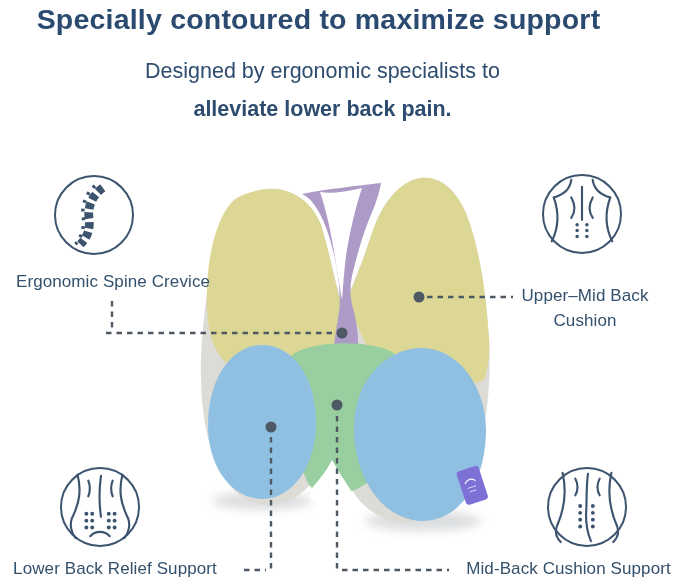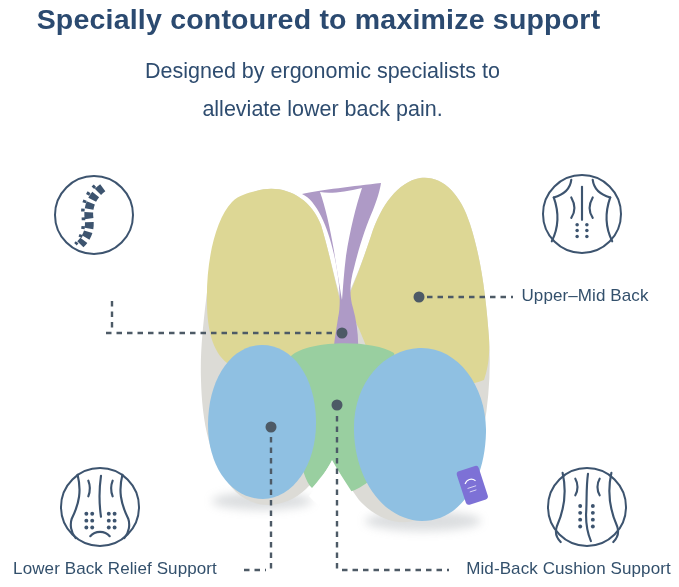--- a/index.html
+++ b/index.html
@@ -10,21 +10,21 @@
   .abs{position:absolute;}
   .title{
     top:3px;left:0;width:637px;text-align:center;
     font-size:28.5px;font-weight:700;letter-spacing:.2px;color:#2b4a70;
   }
   .subtitle{
     left:0;width:645px;text-align:center;
     font-size:21.5px;font-weight:400;color:#2e4c6f;
   }
   .sub1{top:59px;}
-  .sub2{top:97px;}
+  .sub2{top:97px;font-weight:bold;}
   .icon-circle{
     box-sizing:border-box;width:80px;height:80px;border-radius:50%;
     border:2px solid #3d546f;background:#fff;
   }
   .icon-circle svg{width:100%;height:100%;display:block;}
   .callout-label{
     text-align:center;font-size:17px;font-weight:400;color:#33506c;letter-spacing:.1px;
   }
   .two-line{line-height:25px;}
   svg .stroke{stroke:#3d546f;stroke-width:2.2;fill:none;stroke-linecap:round;}
@@ -99,40 +99,42 @@
     <path class="dash" d="M 337,416 L 337,571 M 342,570 L 449,570"></path>
     <circle class="anchor-dot" cx="337" cy="405" r="5.5"></circle>
   </svg>
 
   <div class="abs icon-circle" style="left:54px;top:175px;">
     <svg viewBox="0 0 78 78">
       <path d="M 48,11 C 37,19 32,31 34,43 C 35,53 33,61 25,69" stroke="#3d546f" stroke-width="9" fill="none" stroke-dasharray="6.5 3.5"></path>
       <path d="M 40,9 C 31,17 26,29 28,41 C 29,51 27,61 20,69" stroke="#3d546f" stroke-width="3.6" fill="none" stroke-dasharray="3 6"></path>
     </svg>
   </div>
+  <div class="abs callout-label" style="left:2px;top:272px;width:222px;">Ergonomic Spine Crevice</div>
 
   <div class="abs icon-circle" style="left:542px;top:174px;">
     <svg viewBox="0 0 78 78">
       <path class="stroke" d="M 10,22 C 21,19 27,12 28,4"></path>
       <path class="stroke" d="M 68,22 C 57,19 51,12 50,4"></path>
       <path class="stroke" d="M 10,22 C 15,36 16,51 8,67"></path>
       <path class="stroke" d="M 68,22 C 63,36 62,51 70,67"></path>
       <path class="stroke" d="M 28,22 C 32,29 32,37 28,43"></path>
       <path class="stroke" d="M 50,22 C 46,29 46,37 50,43"></path>
       <path class="stroke" d="M 39,11 L 39,45"></path>
       <circle class="dotfill" cx="34" cy="50" r="1.8"></circle>
         <circle class="dotfill" cx="44" cy="50" r="1.8"></circle>
       <circle class="dotfill" cx="34" cy="56" r="1.8"></circle>
         <circle class="dotfill" cx="44" cy="56" r="1.8"></circle>
       <circle class="dotfill" cx="34" cy="62" r="1.8"></circle>
         <circle class="dotfill" cx="44" cy="62" r="1.8"></circle>
     </svg>
   </div>
   <div class="abs callout-label two-line" style="left:494px;top:283px;width:182px;">
     <div>Upper–Mid Back</div>
+    <div>Cushion</div>
   </div>
 
   <div class="abs icon-circle" style="left:60px;top:467px;">
     <svg viewBox="0 0 78 78">
       <path class="stroke" d="M 16,6 C 20,22 18,35 10,51 C 8,57 9,65 14,71"></path>
       <path class="stroke" d="M 62,6 C 58,22 60,35 68,51 C 70,57 69,65 64,71"></path>
       <path class="stroke" d="M 40,7 C 38,21 38,35 40,49"></path>
       <path class="stroke" d="M 27,12 C 29,17 29,23 27,28"></path>
       <path class="stroke" d="M 52,12 C 50,17 50,23 52,28"></path>
       <path class="stroke" d="M 29,69 C 34,63 44,63 49,69"></path>

